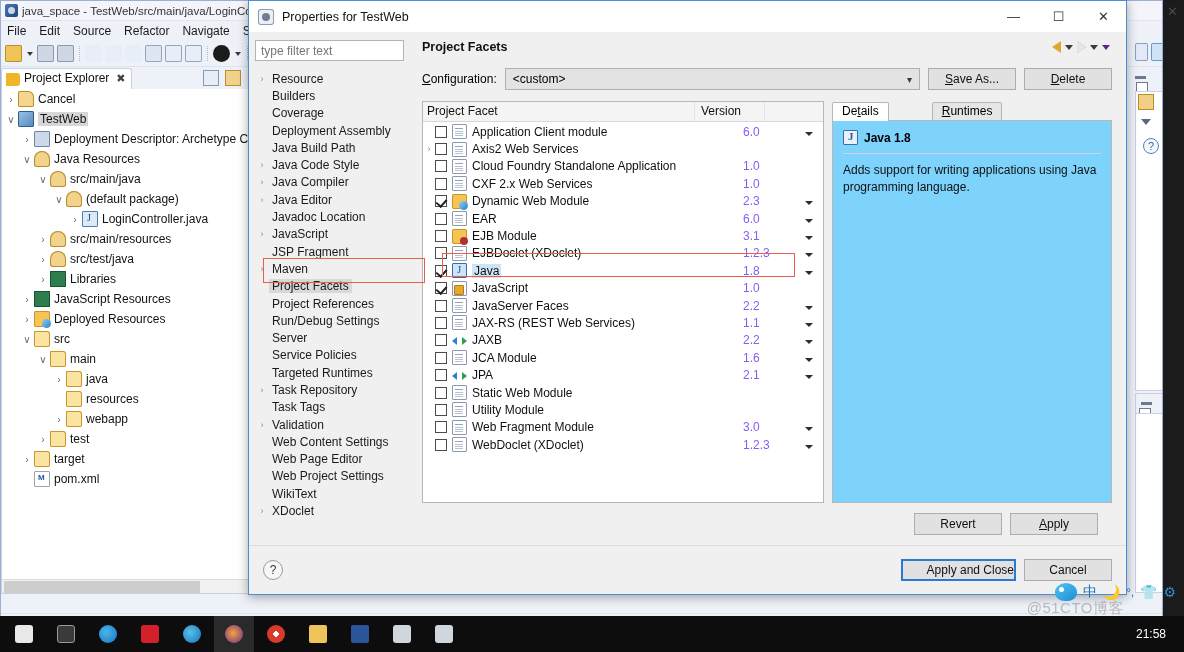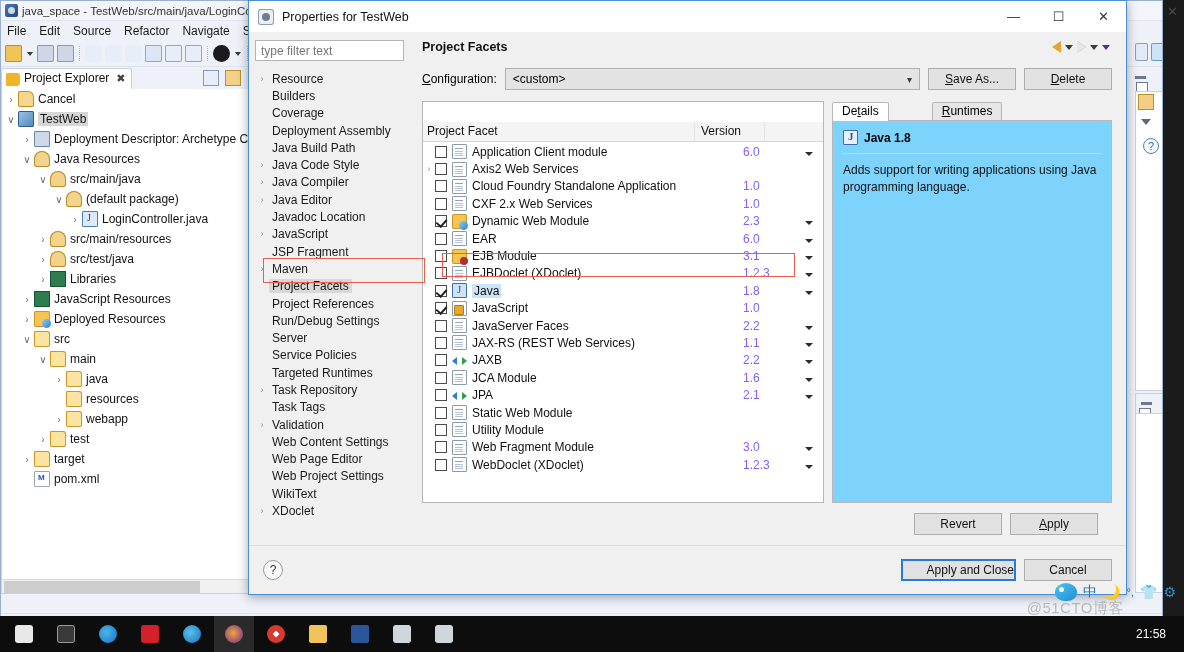--- a/index.html
+++ b/index.html
@@ -264,21 +264,21 @@
   }
   .btn u { text-decoration: underline; }
 
   .facet-area { display: flex; gap: 8px; margin-top: 11px; flex: 1; }
   .facet-table {
     width: 402px; background: #fff; border: 1px solid #b7b7b7;
     display: flex; flex-direction: column; overflow: hidden;
   }
   .ft-head {
     height: 20px; display: flex; background: #f4f4f4;
-    border-bottom: 1px solid #d8d8d8; font-size: 12px; color: #111; margin-top: 20px;
+    border-bottom: 1px solid #d8d8d8; font-size: 12px; color: #111;
   }
   .ft-head .c1 { width: 272px; padding: 2px 0 0 4px; border-right: 1px solid #e2e2e2;}
   .ft-head .c2 { width: 70px; padding: 2px 0 0 6px; border-right: 1px solid #e2e2e2;}
   .ft-head .c3 { flex:1; }
   .ft-rows { flex: 1; overflow: hidden; padding-top: 1px; }
   .ft-row { height: 17.4px; display: flex; align-items: center; font-size: 12px; }
   .ft-row .exp { width: 12px; flex:0 0 12px; text-align:center; color:#8a8a8a; font-size:9px;}
   .chk {
     width: 12px; height: 12px; flex: 0 0 12px; border: 1px solid #4b4b4b;
     background: #fff; position: relative; margin-right: 5px;

